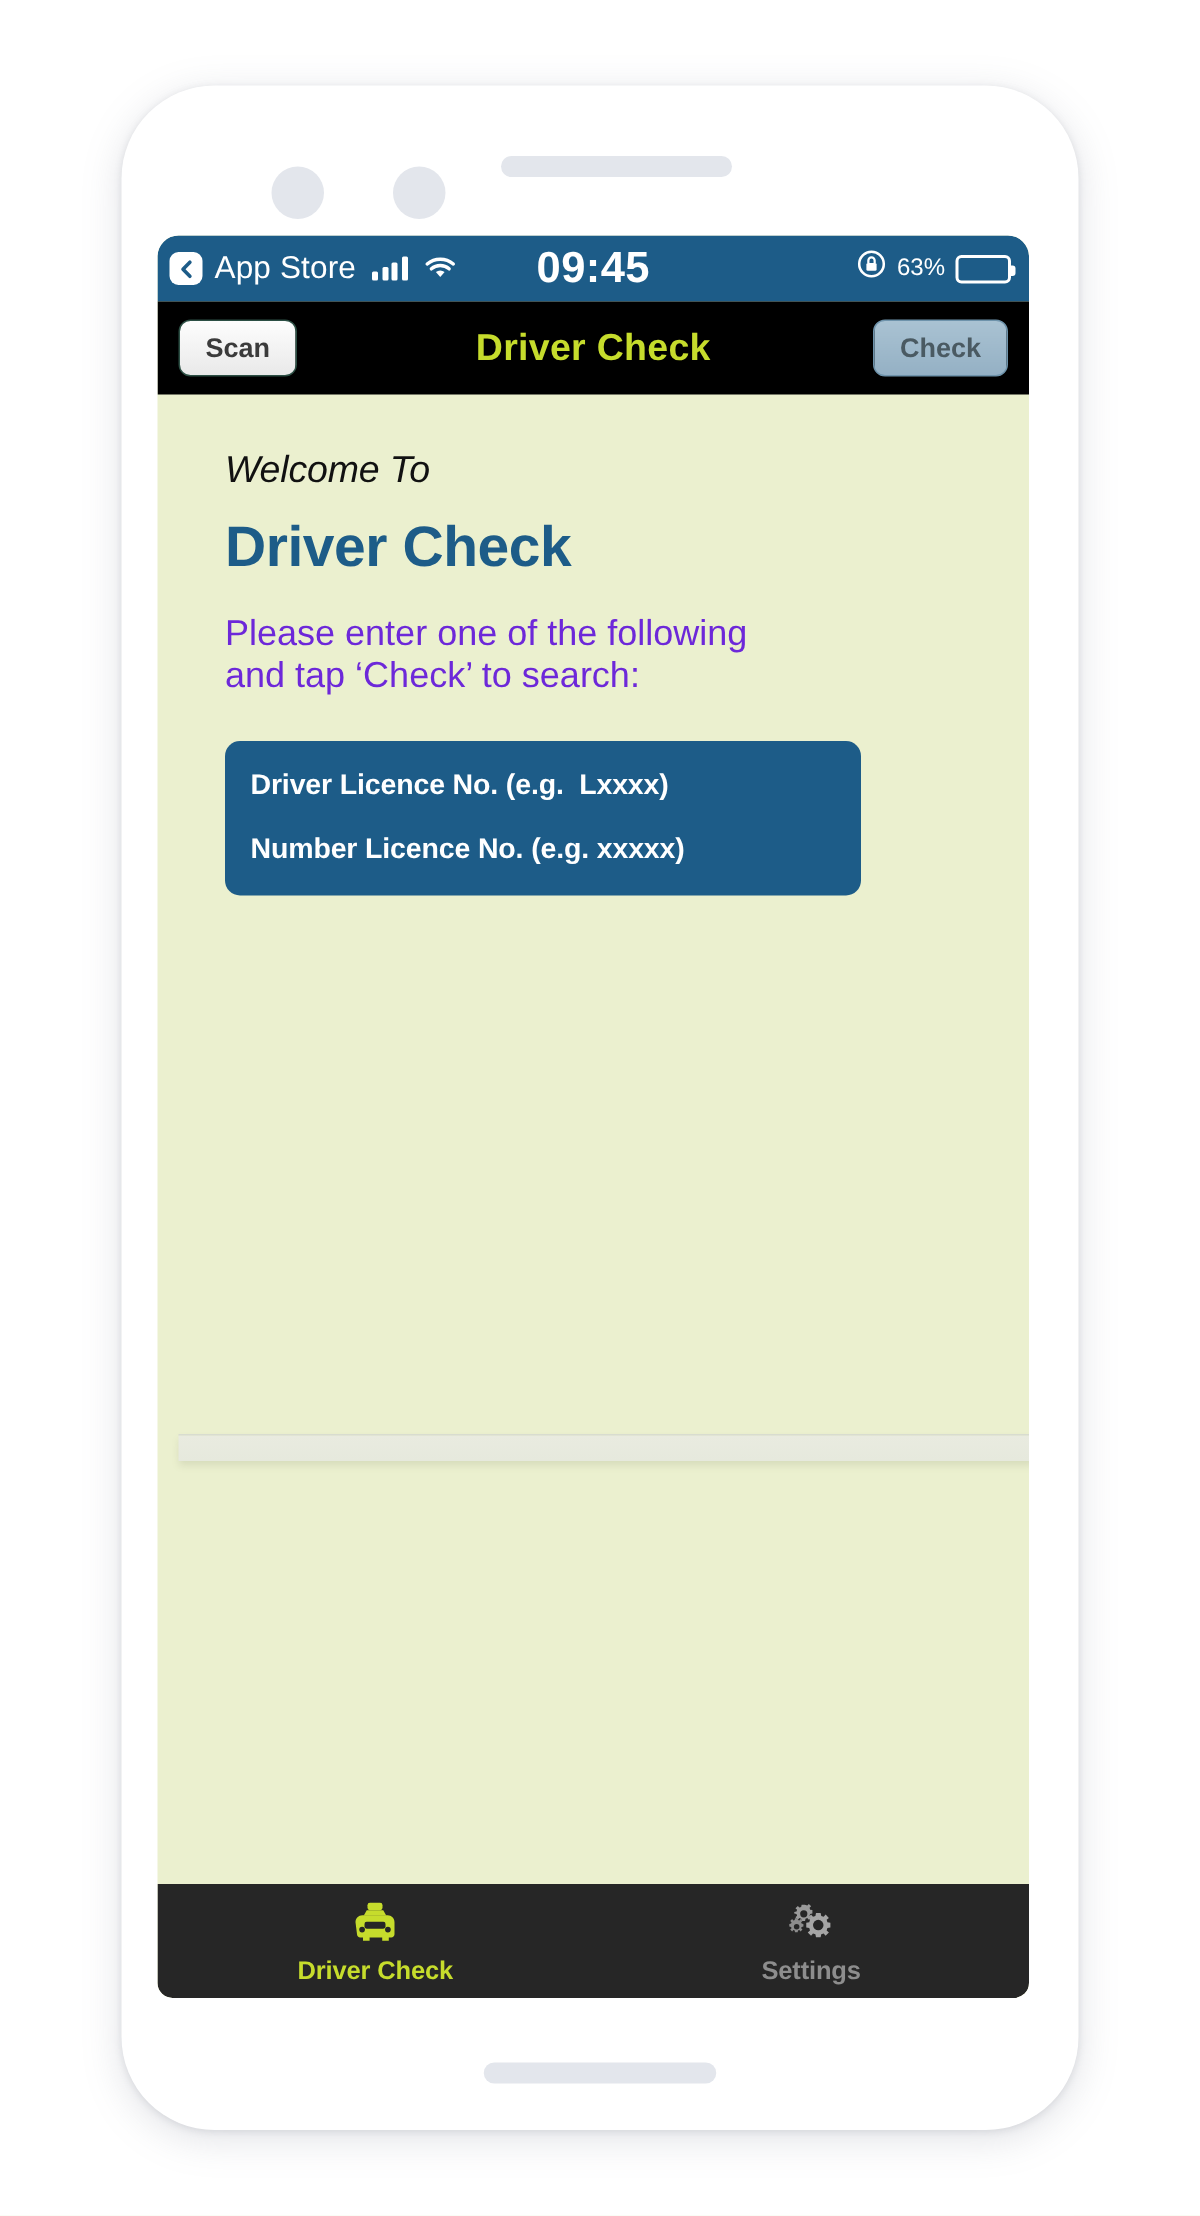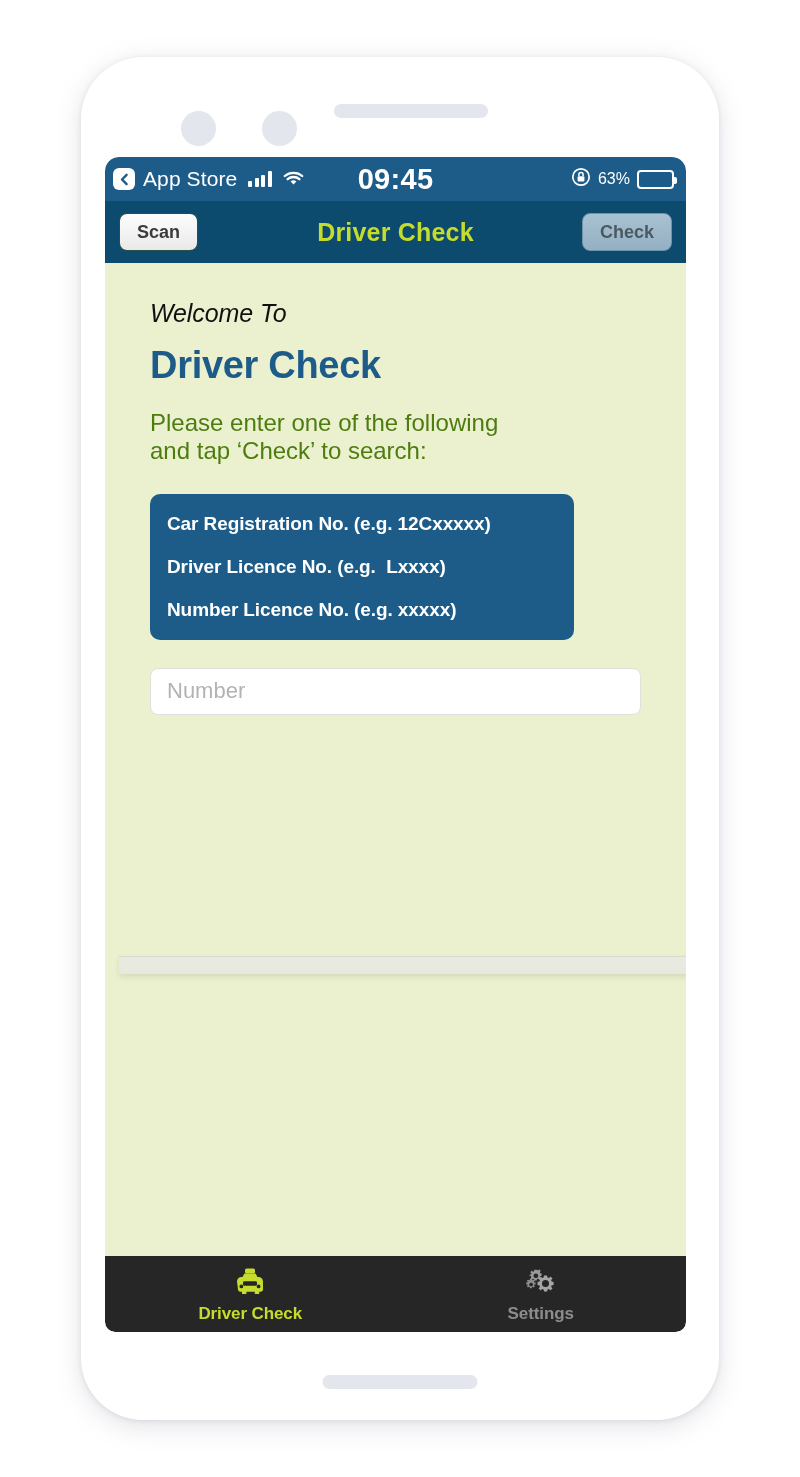--- a/index.html
+++ b/index.html
@@ -171,21 +171,21 @@
   .battery-fill {
     height: 100%;
     background: #ffffff;
     border-radius: 1px;
   }
 
   
   .navbar {
     position: relative;
     height: 62px;
-    background: #0c4a6e;
+    background: #000000;
     display: flex;
     align-items: center;
     padding: 0 14px;
   }
   .nav-title {
     position: absolute;
     left: 0; right: 0;
     text-align: center;
     color: #c6dc2c;
     font-size: 25px;
@@ -232,21 +232,21 @@
     margin-top: 16px;
     font-size: 38px;
     font-weight: bold;
     color: #1d5c88;
     letter-spacing: -0.3px;
   }
   .instructions {
     margin-top: 22px;
     font-size: 24px;
     line-height: 1.18;
-    color: #4d7c0f;
+    color: #6d28d9;
     white-space: pre-line;
   }
 
   .info-box {
     margin-top: 28px;
     background: #1d5c88;
     border-radius: 10px;
     padding: 19px 17px 19px 17px;
     width: 424px;
   }
@@ -386,26 +386,24 @@
         <button class="btn btn-check">Check</button>
       </div>
 
       <div class="content">
         <div class="welcome-to">Welcome To</div>
         <div class="app-heading">Driver Check</div>
         <div class="instructions">Please enter one of the following
 and tap ‘Check’ to search:</div>
 
         <div class="info-box">
-          <div class="info-line">Car Registration No. (e.g. 12Cxxxxx)</div>
           <div class="info-line">Driver Licence No. (e.g.  Lxxxx)</div>
           <div class="info-line">Number Licence No. (e.g. xxxxx)</div>
         </div>
 
-        <input class="number-input" type="text" placeholder="Number" value="" style="">
 
         <div class="divider-band"></div>
 
       </div>
 
       <div class="tabbar">
 
         <div class="tab active">
           <span class="tab-icon">
             <svg width="36" height="30" viewBox="0 0 36 30">

